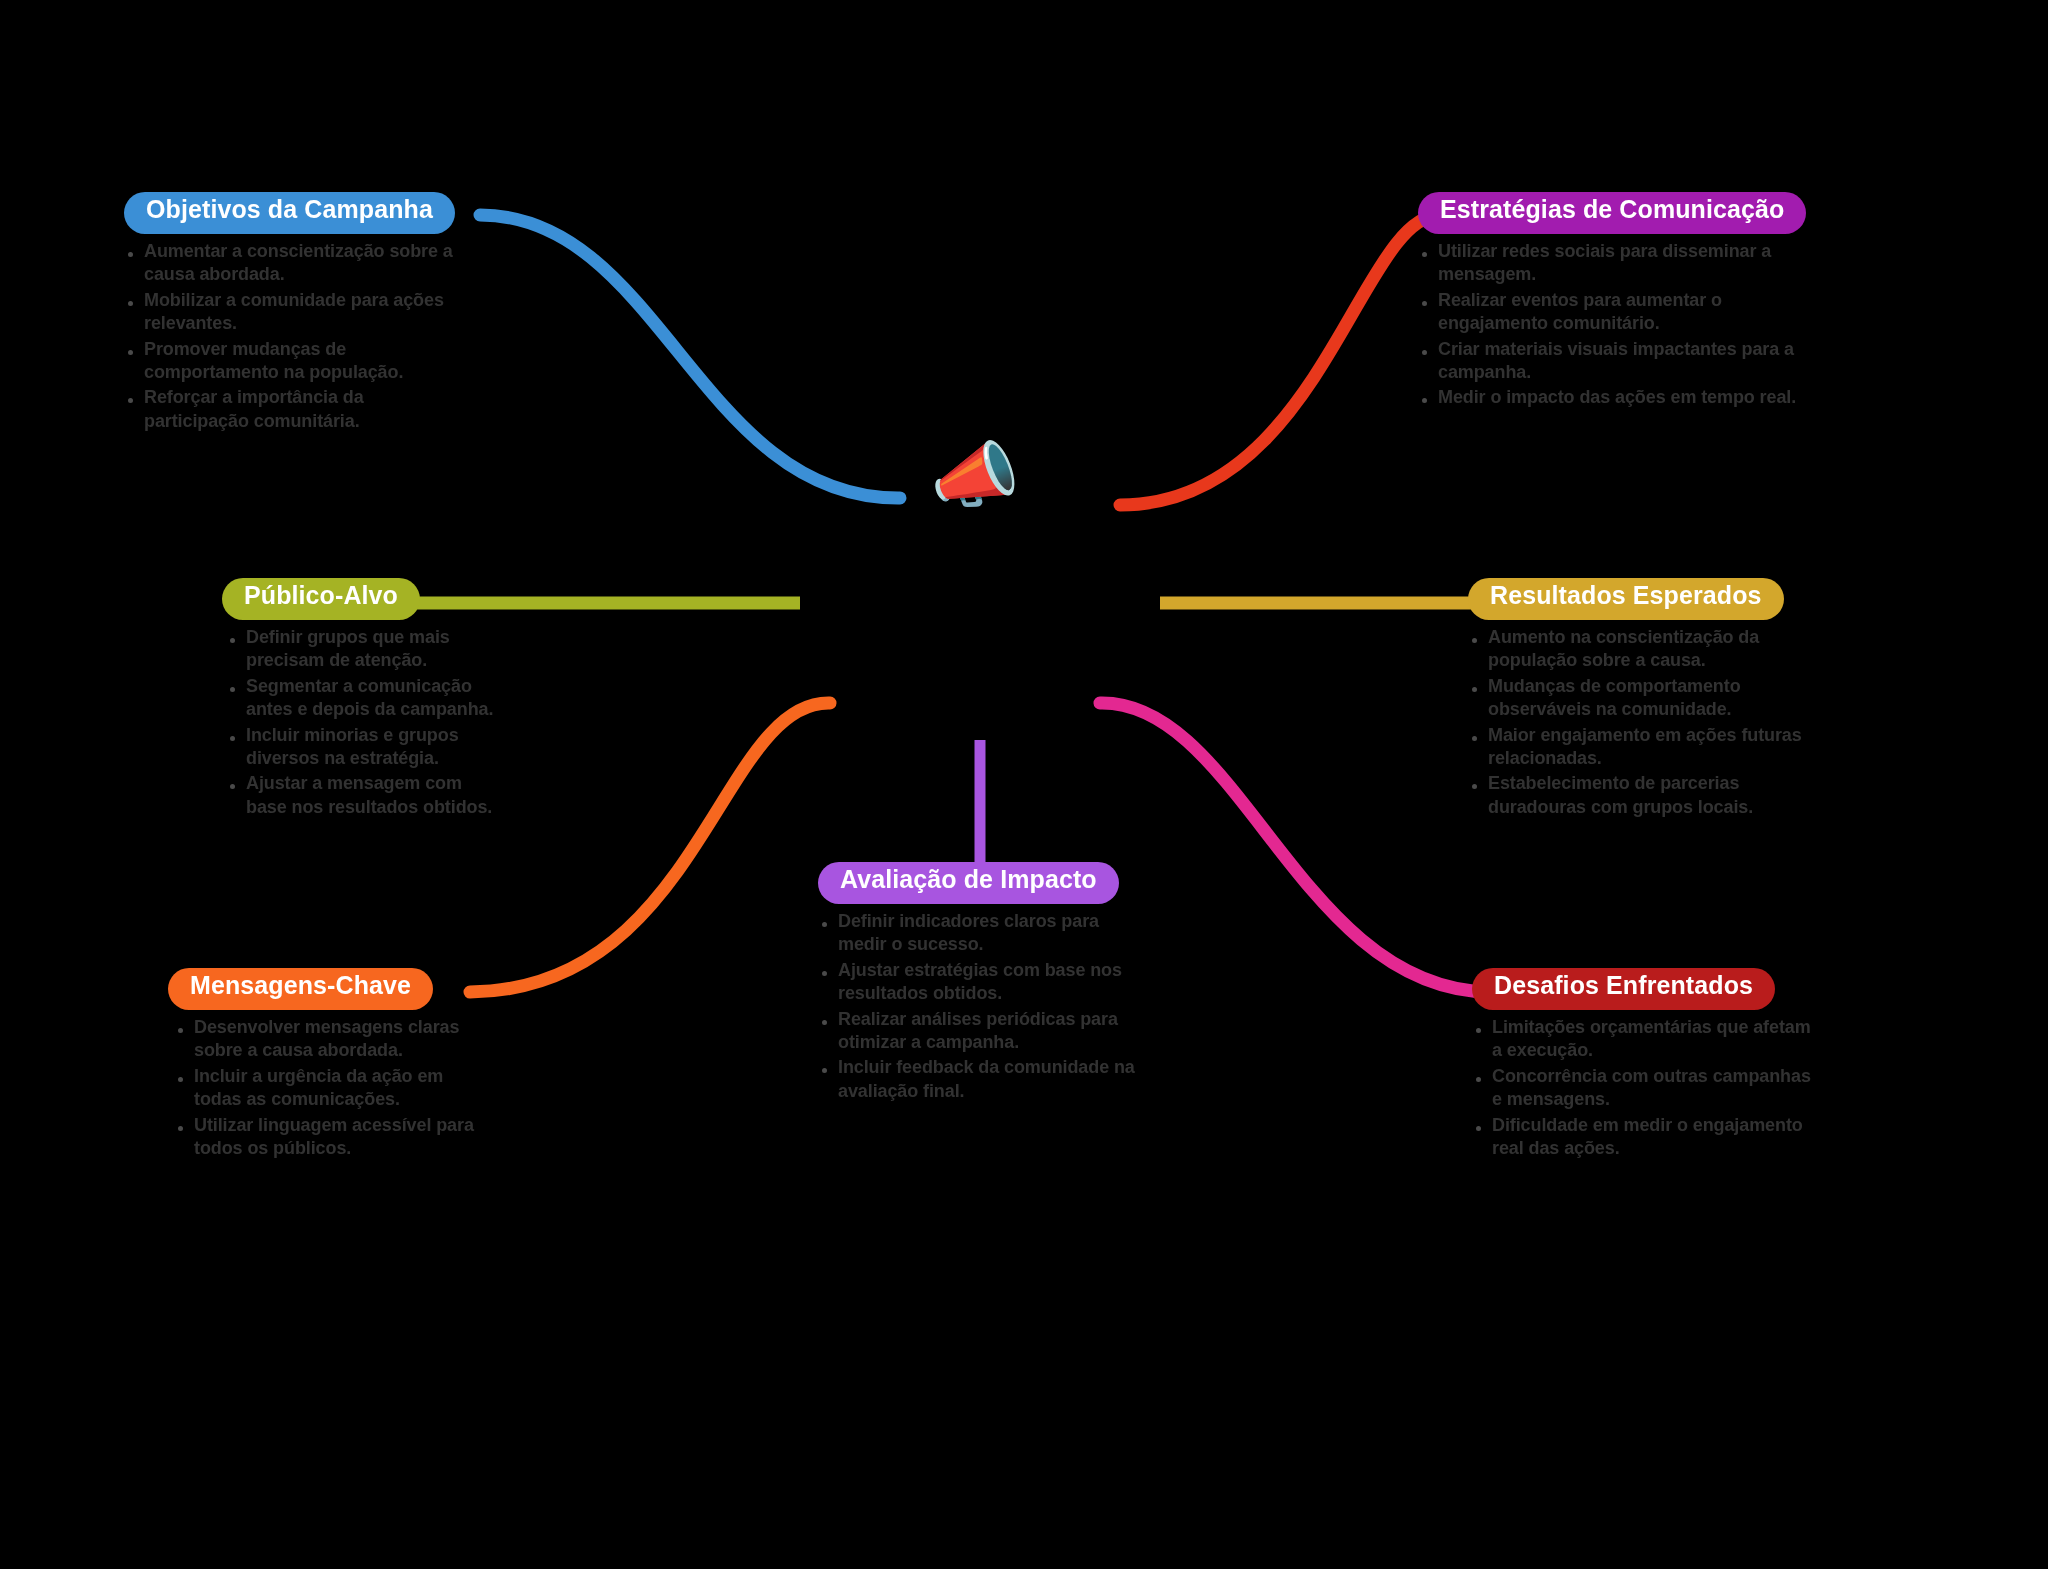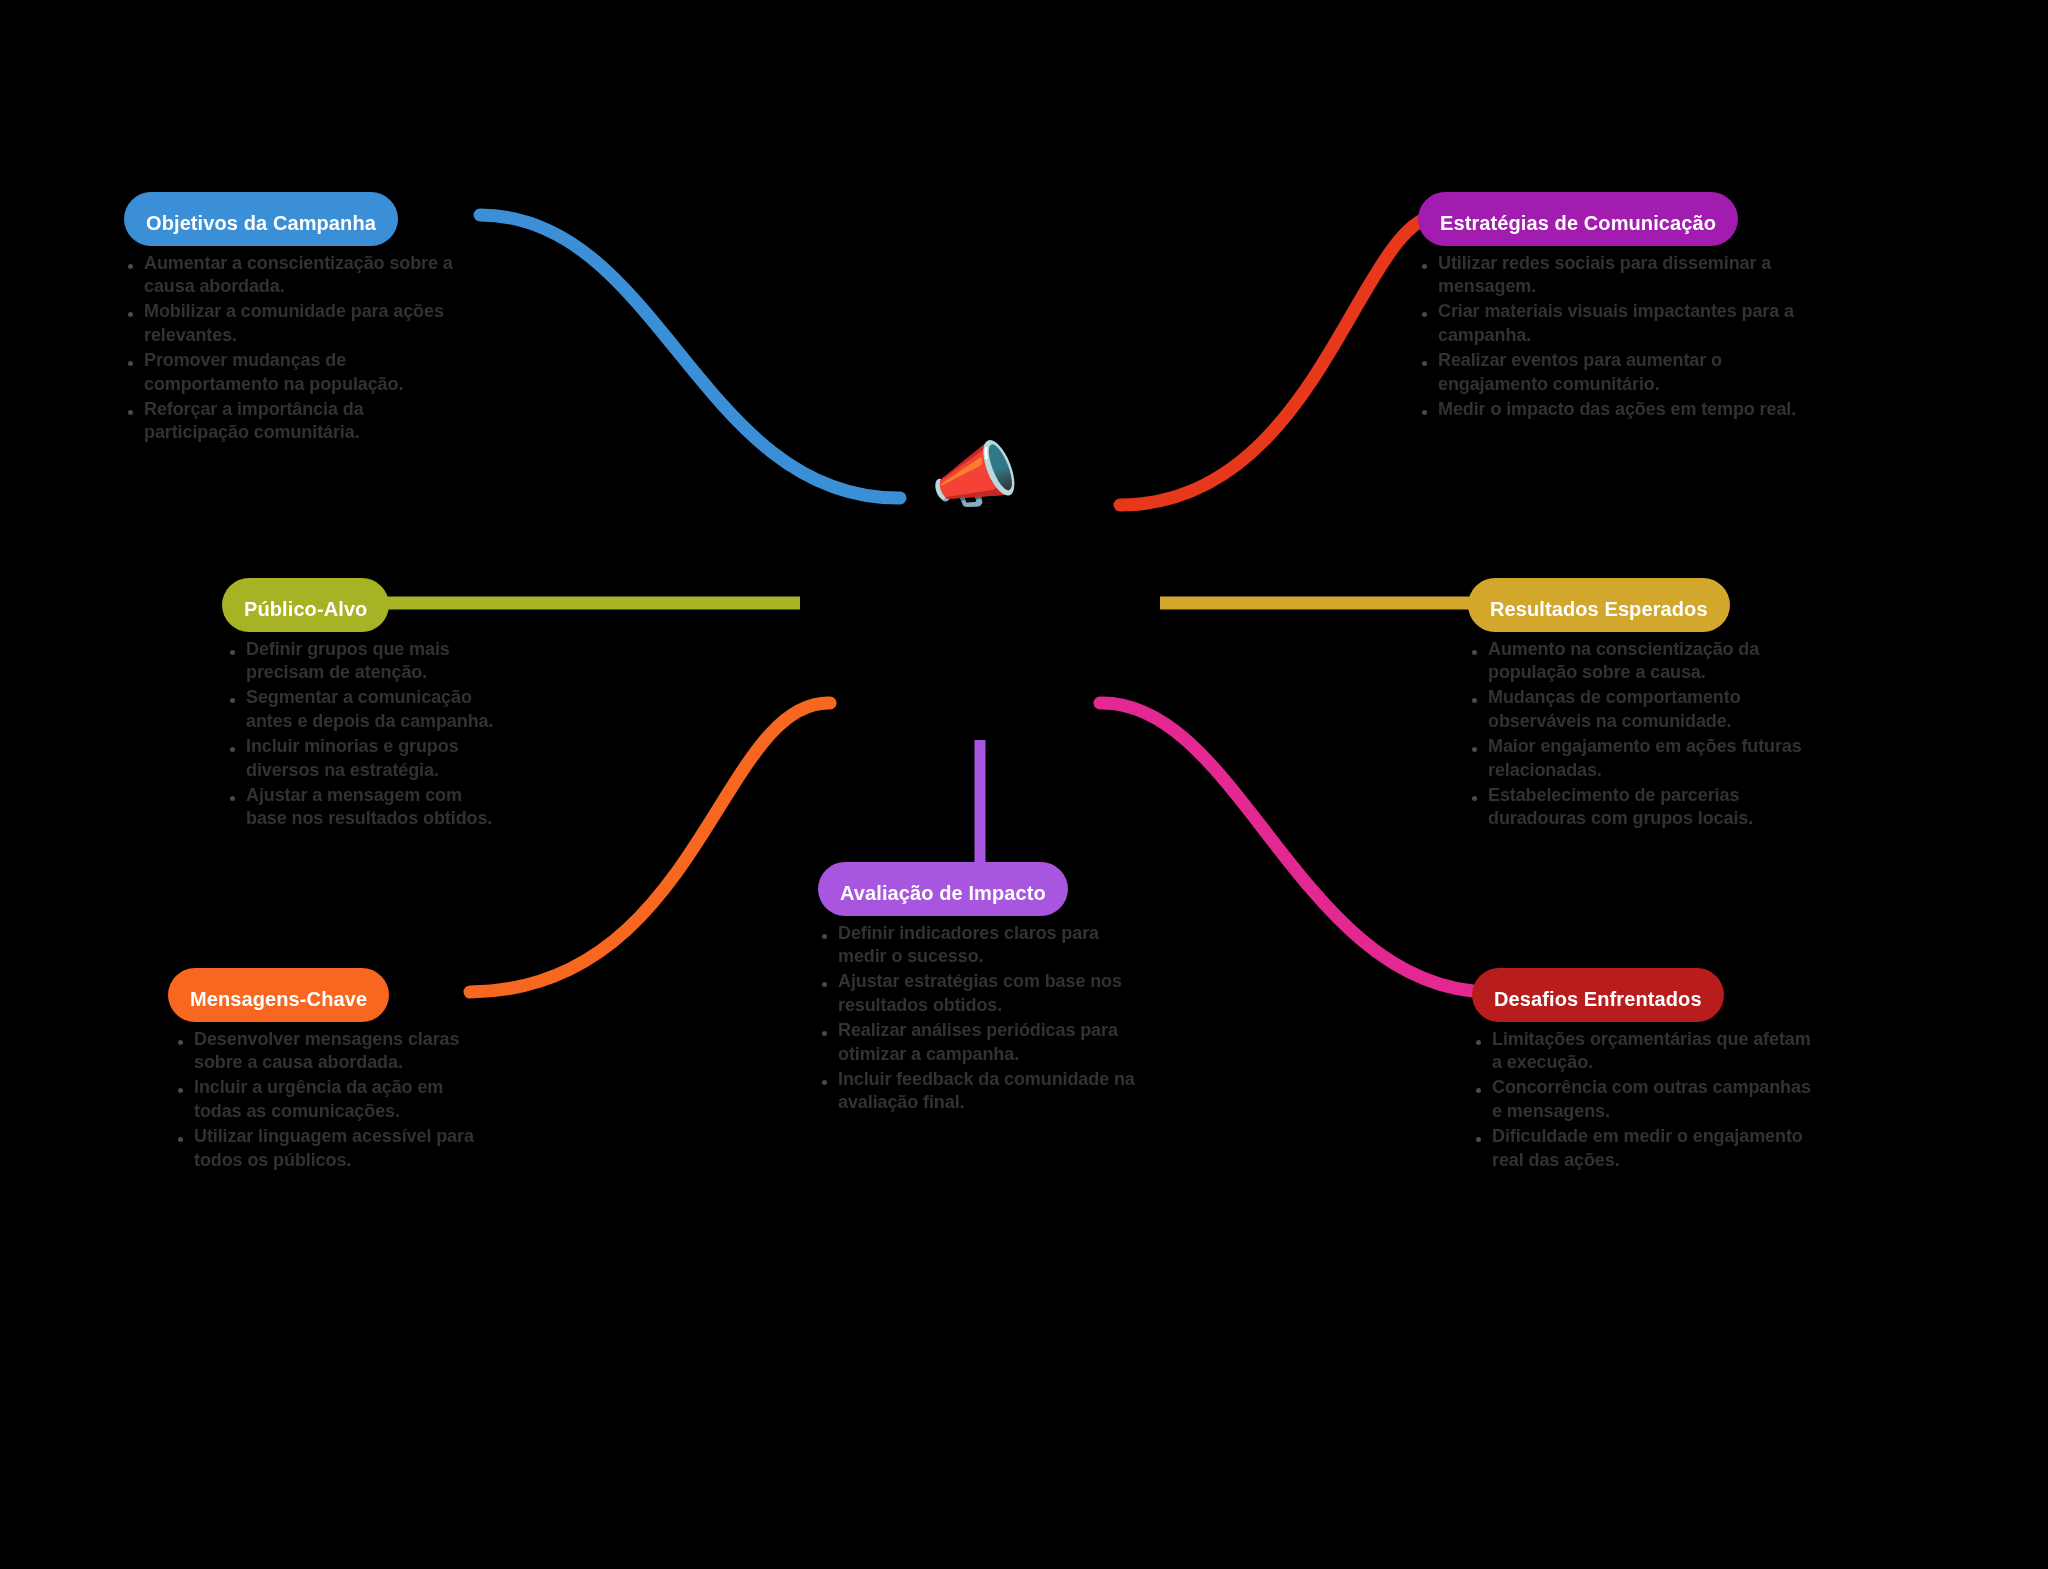--- a/index.html
+++ b/index.html
@@ -25,23 +25,23 @@
   }
   .branch {
     position: absolute;
     box-sizing: border-box;
   }
   .pill {
     display: inline-block;
     border-radius: 999px;
     color: #ffffff;
     font-weight: bold;
-    font-size: 20px;
+    font-size: 25px;
     letter-spacing: 0.1px;
-    padding: 21px 22px 11px 22px;
+    padding: 4px 22px 11px 22px;
     white-space: nowrap;
     line-height: 1.08;
   }
   .bullets {
     list-style: none;
     margin: 6px 0 0 0;
     padding: 0;
   }
   .bullets li {
     position: relative;
@@ -133,22 +133,22 @@
       <li>Mobilizar a comunidade para ações relevantes.</li>
       <li>Promover mudanças de comportamento na população.</li>
       <li>Reforçar a importância da participação comunitária.</li>
     </ul>
   </div>
 
   <div class="branch b-right" id="br-estrategias">
     <div class="pill">Estratégias de Comunicação</div>
     <ul class="bullets">
       <li>Utilizar redes sociais para disseminar a mensagem.</li>
+      <li>Realizar eventos para aumentar o engajamento comunitário.</li>
       <li>Criar materiais visuais impactantes para a campanha.</li>
-      <li>Realizar eventos para aumentar o engajamento comunitário.</li>
       <li>Medir o impacto das ações em tempo real.</li>
     </ul>
   </div>
 
   <div class="branch b-left" id="br-publico">
     <div class="pill">Público-Alvo</div>
     <ul class="bullets">
       <li>Definir grupos que mais precisam de atenção.</li>
       <li>Segmentar a comunicação antes e depois da campanha.</li>
       <li>Incluir minorias e grupos diversos na estratégia.</li>

